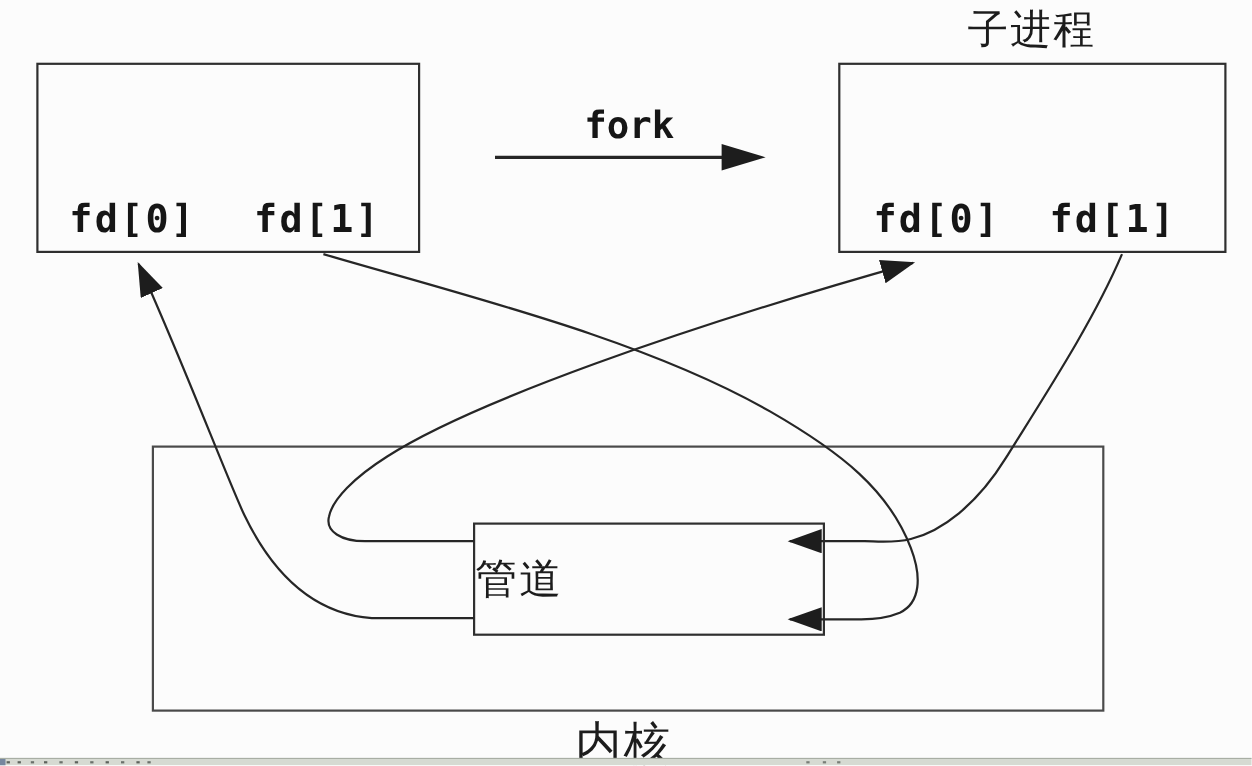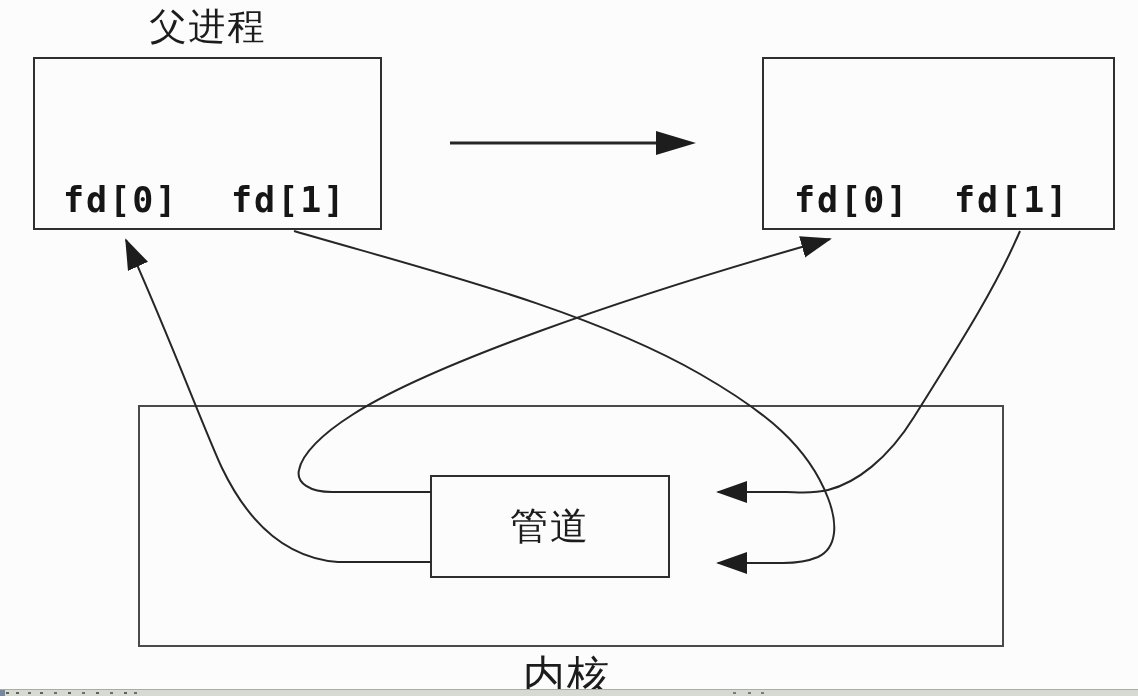--- a/index.html
+++ b/index.html
@@ -32,25 +32,26 @@
     <span class="fd mono" style="left:196px;">fd[1]</span>
   </div>
 
   <div class="box" style="left:762px;top:57px;width:353px;height:173px;">
     <span class="fd mono" style="left:30px;">fd[0]</span>
     <span class="fd mono" style="left:190px;">fd[1]</span>
   </div>
 
   <div class="box kernel" style="left:138px;top:405px;width:866px;height:242px;"></div>
 
-  <div class="box" style="left:430px;top:475px;width:240px;height:103px;display:flex;align-items:center;justify-content:center;">
+  <div class="box" style="left:430px;top:475px;width:320px;height:103px;display:flex;align-items:center;">
     <span class="cjk" style="font-size:38px;">管道</span>
   </div>
 
-  <div class="label cjk center" style="left:208px;top:2px;font-size:37px;">父进程</div>
+  <div class="label cjk center" style="left:938px;top:2px;font-size:37px;">子进程</div>
+  <div class="label mono center" style="left:572px;top:94px;font-size:34px;">fork</div>
   <div class="label cjk center" style="left:567px;top:648px;font-size:42px;">内核</div>
 
   <svg class="wires" width="1138" height="696" viewBox="0 0 1138 696">
     <defs>
       <marker id="ah" markerUnits="userSpaceOnUse" markerWidth="34" markerHeight="24" refX="29" refY="11" orient="auto">
         <path d="M0,0 L31,11 L0,22 Z" fill="#1d1d1d"></path>
       </marker>
     </defs>
 
     <line x1="450" y1="143" x2="660" y2="143" stroke="#262626" stroke-width="3"></line>

